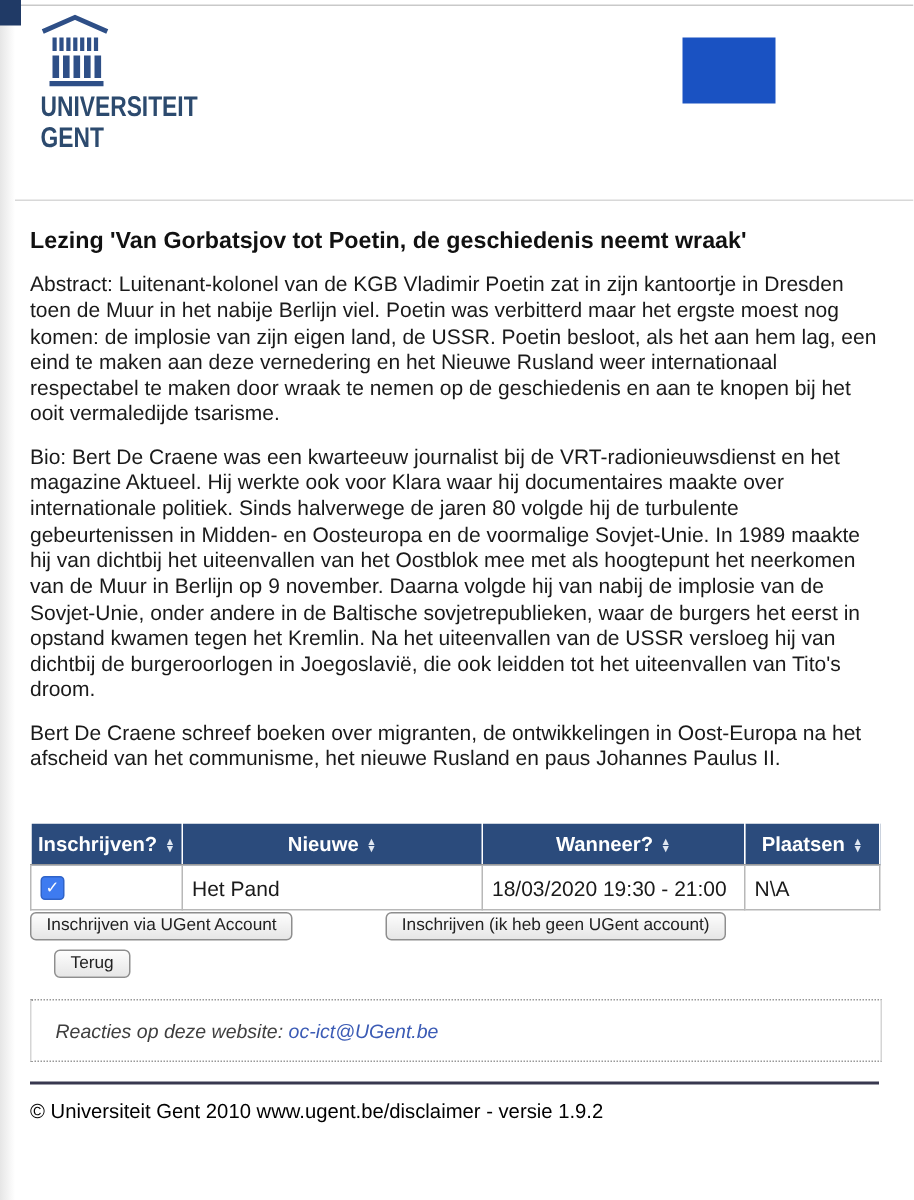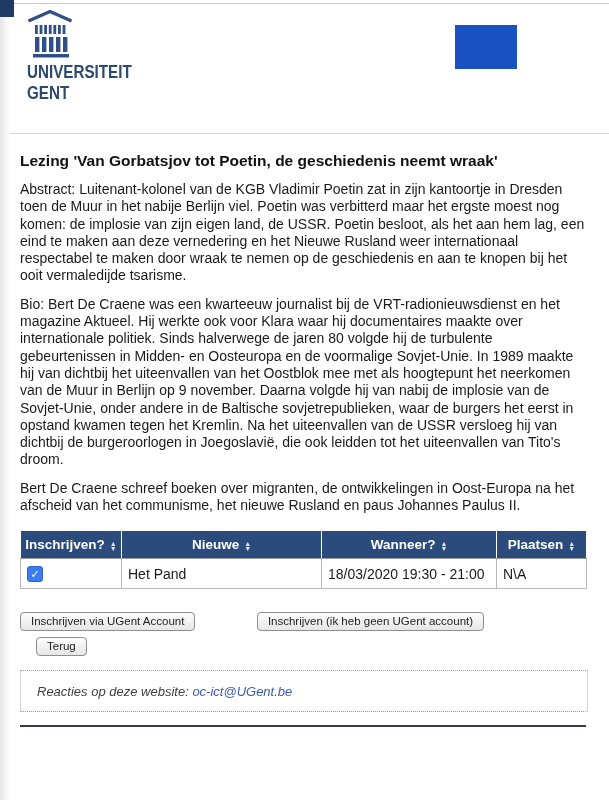--- a/index.html
+++ b/index.html
@@ -50,21 +50,21 @@
   h1{
     font-size:15.5px;font-weight:bold;color:#111;
     margin:18px 0 0 0;
   }
   p.body-par{
     font-size:14px;line-height:17.3px;
     margin:11px 0 0 0;color:#1a1a1a;
   }
   table.sessions{
     border-collapse:collapse;
-    margin-top:16px;
+    margin-top:34px;
     width:566px;
     table-layout:fixed;
     font-size:14px;
   }
   table.sessions col.c1{width:101px;}
   table.sessions col.c2{width:200px;}
   table.sessions col.c3{width:175px;}
   table.sessions col.c4{width:90px;}
   table.sessions th{
     background:#2b4b7c;color:#ffffff;font-weight:bold;
@@ -91,21 +91,21 @@
   .checkbox{
     display:inline-block;width:14px;height:14px;
     background:#3e7bf0;border:1px solid #2f63c8;border-radius:3px;
     position:relative;cursor:pointer;vertical-align:middle;
   }
   .checkbox .check{
     display:none;color:#ffffff;font-size:11px;line-height:14px;
     position:absolute;left:1px;top:0;width:12px;text-align:center;
   }
   .checkbox.checked .check{display:block;}
-  .btn-row{margin-top:22px;}
+  .btn-row{}
   .btn-row.second{margin-top:5px;margin-left:16px;}
   button.ui-btn{
     font-family:"Liberation Sans", sans-serif;
     font-size:11.5px;color:#222;
     background:linear-gradient(#fdfdfd,#e6e6e6);
     border:1px solid #8e8e8e;border-radius:4px;
     padding:2px 10px 3px 10px;
     cursor:pointer;
   }
   button.ui-btn.btn2{margin-left:57px;}
@@ -227,13 +227,14 @@
   </div>
   <div class="btn-row second">
     <button class="ui-btn">Terug</button>
   </div>
 
   <div class="feedback">
     <span>Reacties op deze website: </span><a>oc-ict@UGent.be</a>
   </div>
 
   <div class="footer-rule"></div>
+  <p class="copyright">© Universiteit Gent 2010 www.ugent.be/disclaimer - versie 1.9.2</p>
 </main>
 
 </body></html>

